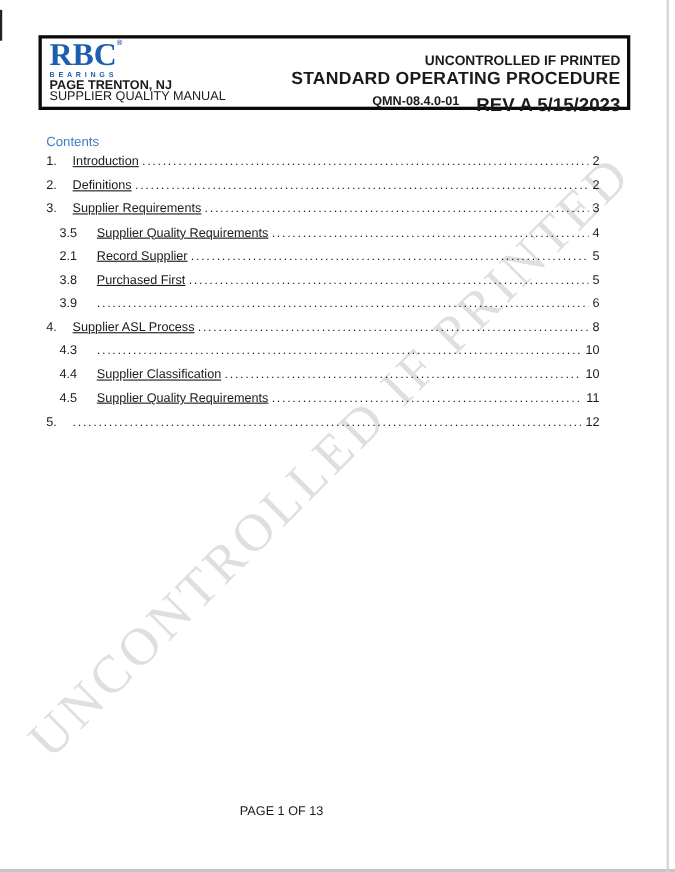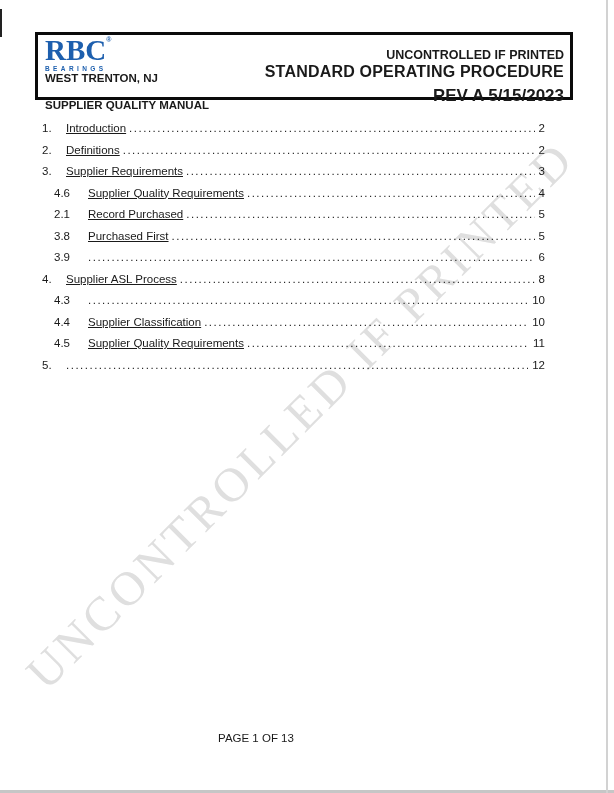--- a/index.html
+++ b/index.html
@@ -38,21 +38,21 @@
   .logo-word {
     font-family:"Liberation Serif", serif; font-weight:bold;
     font-size:29px; color:#1d5fae; letter-spacing:0px;
   }
   .logo-reg { font-size:7px; vertical-align:top; color:#1d5fae; font-family:"Liberation Sans", sans-serif; }
   .logo-sub {
     font-size:6.5px; font-weight:bold; letter-spacing:3.4px;
     color:#1d5fae; margin-top:1px;
   }
   .hdr-location { position:absolute; left:7px; top:37px; font-weight:bold; font-size:11.5px; }
-  .hdr-manual   { position:absolute; left:7px; top:64px; font-weight:bold; font-size:11.5px; }
+  .hdr-manual   { position:absolute; left:7px; top:47px; font-weight:normal; font-size:11.5px; }
   .hdr-uncontrolled { position:absolute; right:6px; top:13px; font-weight:bold; font-size:12.5px; }
   .hdr-title    { position:absolute; right:6px; top:28px; font-weight:bold; font-size:16px; letter-spacing:0.2px;margin-left:22px; }
   .hdr-docnum   { position:absolute; left:255px; top:51px; width:170px; text-align:center; font-weight:bold; font-size:11.5px; }
   .hdr-rev      { position:absolute; right:6px; top:51px; font-weight:bold; font-size:17px; }
 
   
   .toc { position:absolute; left:42px; top:122px; width:503px; z-index:1; }
   .toc-heading { color:#3f7dc2; font-size:12px; margin-bottom:5px; }
   .toc-row {
     display:flex; align-items:baseline;
@@ -80,56 +80,58 @@
 </head>
 <body>
 
 <div class="watermark">UNCONTROLLED IF PRINTED</div>
 
 <div class="header-box">
   <div class="logo">
     <span class="logo-word"><span>RBC</span><span class="logo-reg">®</span></span>
     <div class="logo-sub">BEARINGS</div>
   </div>
-  <div class="hdr-location">WEST TRENTON, NJ</div>
+  <div class="hdr-location">PAGE TRENTON, NJ</div>
   <div class="hdr-manual">SUPPLIER QUALITY MANUAL</div>
   <div class="hdr-uncontrolled">UNCONTROLLED IF PRINTED</div>
   <div class="hdr-title">STANDARD OPERATING PROCEDURE</div>
+  <div class="hdr-docnum">QMN-08.4.0-01</div>
   <div class="hdr-rev">REV A 5/15/2023</div>
 </div>
 
 <div class="toc">
+  <div class="toc-heading">Contents</div>
 
   <div class="toc-row lvl1">
     <span class="num">1.</span>
       <span class="label">Introduction</span>
       <span class="leader">............................................................................................................................................................................................................................................................................................................</span>
       <span class="page-num">2</span>
   </div>
   <div class="toc-row lvl1">
     <span class="num">2.</span>
       <span class="label">Definitions</span>
       <span class="leader">............................................................................................................................................................................................................................................................................................................</span>
       <span class="page-num">2</span>
   </div>
   <div class="toc-row lvl1">
     <span class="num">3.</span>
       <span class="label">Supplier Requirements</span>
       <span class="leader">............................................................................................................................................................................................................................................................................................................</span>
       <span class="page-num">3</span>
   </div>
   <div class="toc-row lvl2">
-    <span class="num">4.6</span>
+    <span class="num">3.5</span>
       <span class="label">Supplier Quality Requirements</span>
       <span class="leader">............................................................................................................................................................................................................................................................................................................</span>
       <span class="page-num">4</span>
   </div>
   <div class="toc-row lvl2">
     <span class="num">2.1</span>
-      <span class="label">Record Purchased</span>
+      <span class="label">Record Supplier</span>
       <span class="leader">............................................................................................................................................................................................................................................................................................................</span>
       <span class="page-num">5</span>
   </div>
   <div class="toc-row lvl2">
     <span class="num">3.8</span>
       <span class="label">Purchased First</span>
       <span class="leader">............................................................................................................................................................................................................................................................................................................</span>
       <span class="page-num">5</span>
   </div>
   <div class="toc-row lvl2">

